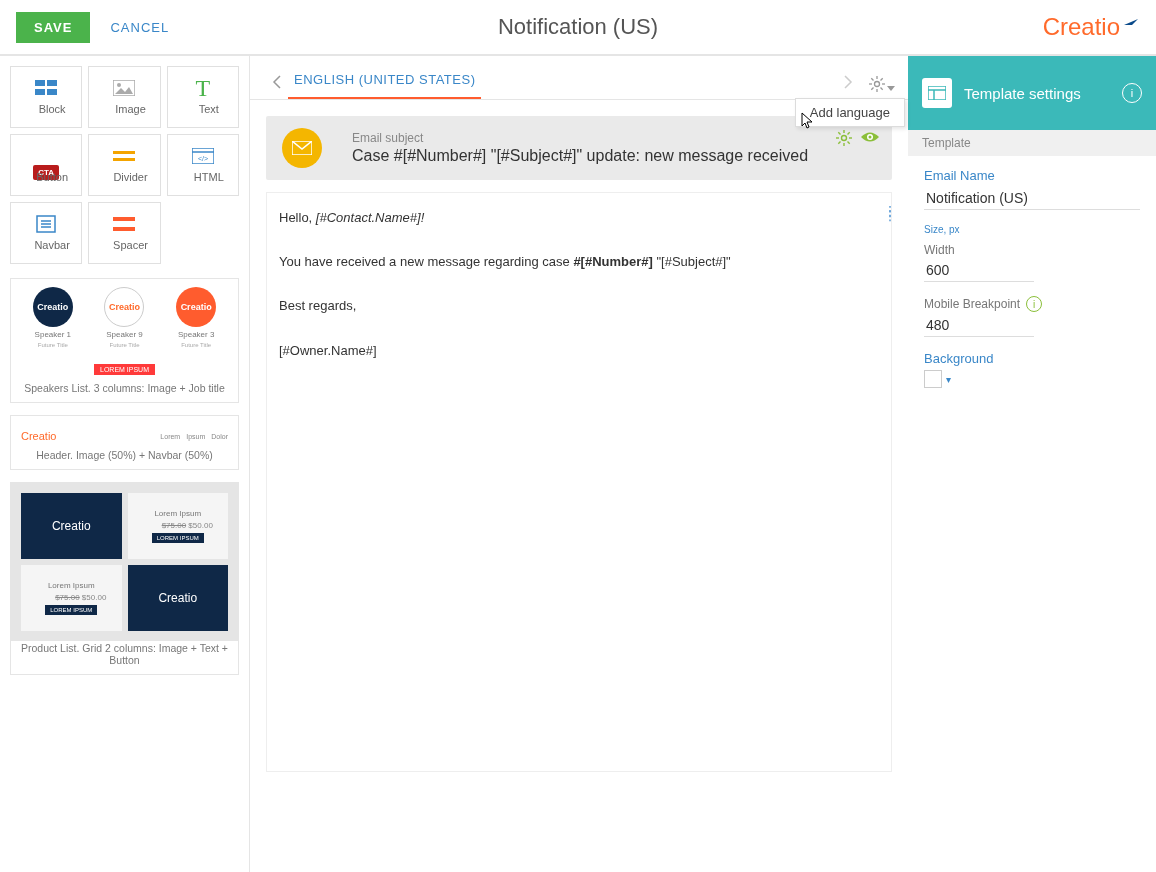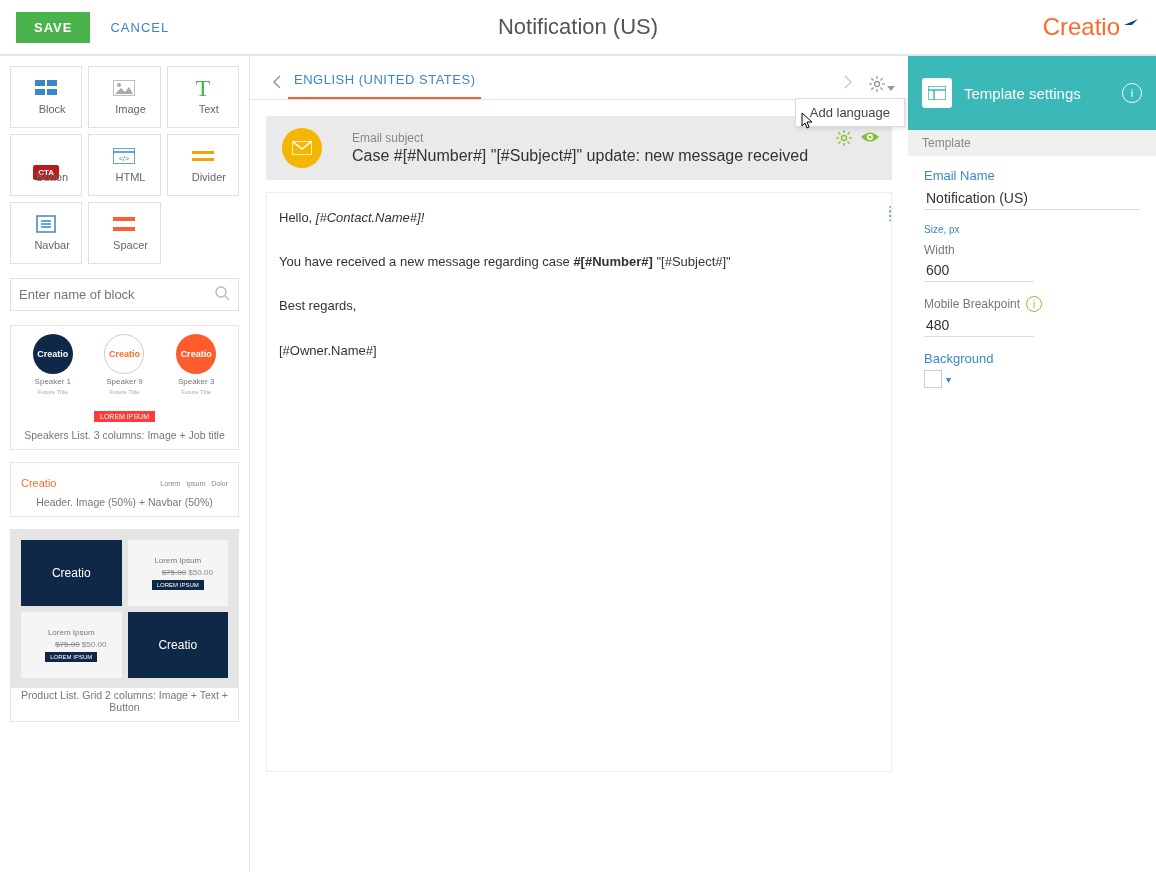--- a/index.html
+++ b/index.html
@@ -123,35 +123,35 @@
       </div>
       <div class="block-tile">
         <div class="icon">
             <div style="background:#b91c1c;color:#fff;font-size:8px;padding:3px 5px;border-radius:2px;font-weight:bold;margin-top:32px;">CTA</div>
           </div>
         <div class="lbl">Button</div>
       </div>
       <div class="block-tile">
         <div class="icon">
             <svg width="22" height="16">
+              <rect x="0" y="3" width="22" height="3" fill="#f4a400"></rect>
+              <rect x="0" y="10" width="22" height="3" fill="#f4a400"></rect>
+            </svg>
+          </div>
+        <div class="lbl">Divider</div>
+      </div>
+      <div class="block-tile">
+        <div class="icon">
+            <svg width="22" height="16">
               <rect x="0" y="0" width="22" height="16" fill="none" stroke="#3a87c8" stroke-width="1.5"></rect>
               <line x1="0" y1="4" x2="22" y2="4" stroke="#3a87c8" stroke-width="1.5"></line>
               <text x="11" y="13" font-size="7" text-anchor="middle" fill="#3a87c8">&lt;/&gt;</text>
             </svg>
           </div>
         <div class="lbl">HTML</div>
-      </div>
-      <div class="block-tile">
-        <div class="icon">
-            <svg width="22" height="16">
-              <rect x="0" y="3" width="22" height="3" fill="#f4a400"></rect>
-              <rect x="0" y="10" width="22" height="3" fill="#f4a400"></rect>
-            </svg>
-          </div>
-        <div class="lbl">Divider</div>
       </div>
       <div class="block-tile">
         <div class="icon">
             <svg width="22" height="18">
               <rect x="2" y="1" width="18" height="16" fill="none" stroke="#3a87c8" stroke-width="1.5"></rect>
               <line x1="6" y1="6" x2="16" y2="6" stroke="#3a87c8" stroke-width="1.5"></line>
               <line x1="6" y1="9" x2="16" y2="9" stroke="#3a87c8" stroke-width="1.5"></line>
               <line x1="6" y1="12" x2="16" y2="12" stroke="#3a87c8" stroke-width="1.5"></line>
             </svg>
           </div>
@@ -161,29 +161,20 @@
         <div class="icon">
             <svg width="22" height="16">
               <rect x="0" y="1" width="22" height="4" fill="#ff5c2e"></rect>
               <rect x="0" y="11" width="22" height="4" fill="#ff5c2e"></rect>
             </svg>
           </div>
         <div class="lbl">Spacer</div>
       </div>
     </div>
 
-    <div class="search-wrap">
-      <input placeholder="Enter name of block" style="">
-      <span style="color:#bbb;">
-        <svg width="16" height="16" viewBox="0 0 16 16">
-            <circle cx="7" cy="7" r="5" fill="none" stroke="#bbb" stroke-width="1.5"></circle>
-            <line x1="11" y1="11" x2="15" y2="15" stroke="#bbb" stroke-width="1.5"></line>
-          </svg>
-      </span>
-    </div>
 
     <div class="preview-card">
       <div class="speakers-row">
         <div class="speaker">
             <div class="circle c1">Creatio</div>
             <div>Speaker 1</div>
             <div style="font-size:6px;color:#aaa;">Future Title</div>
           </div>
         <div class="speaker">
             <div class="circle c2">Creatio</div>

